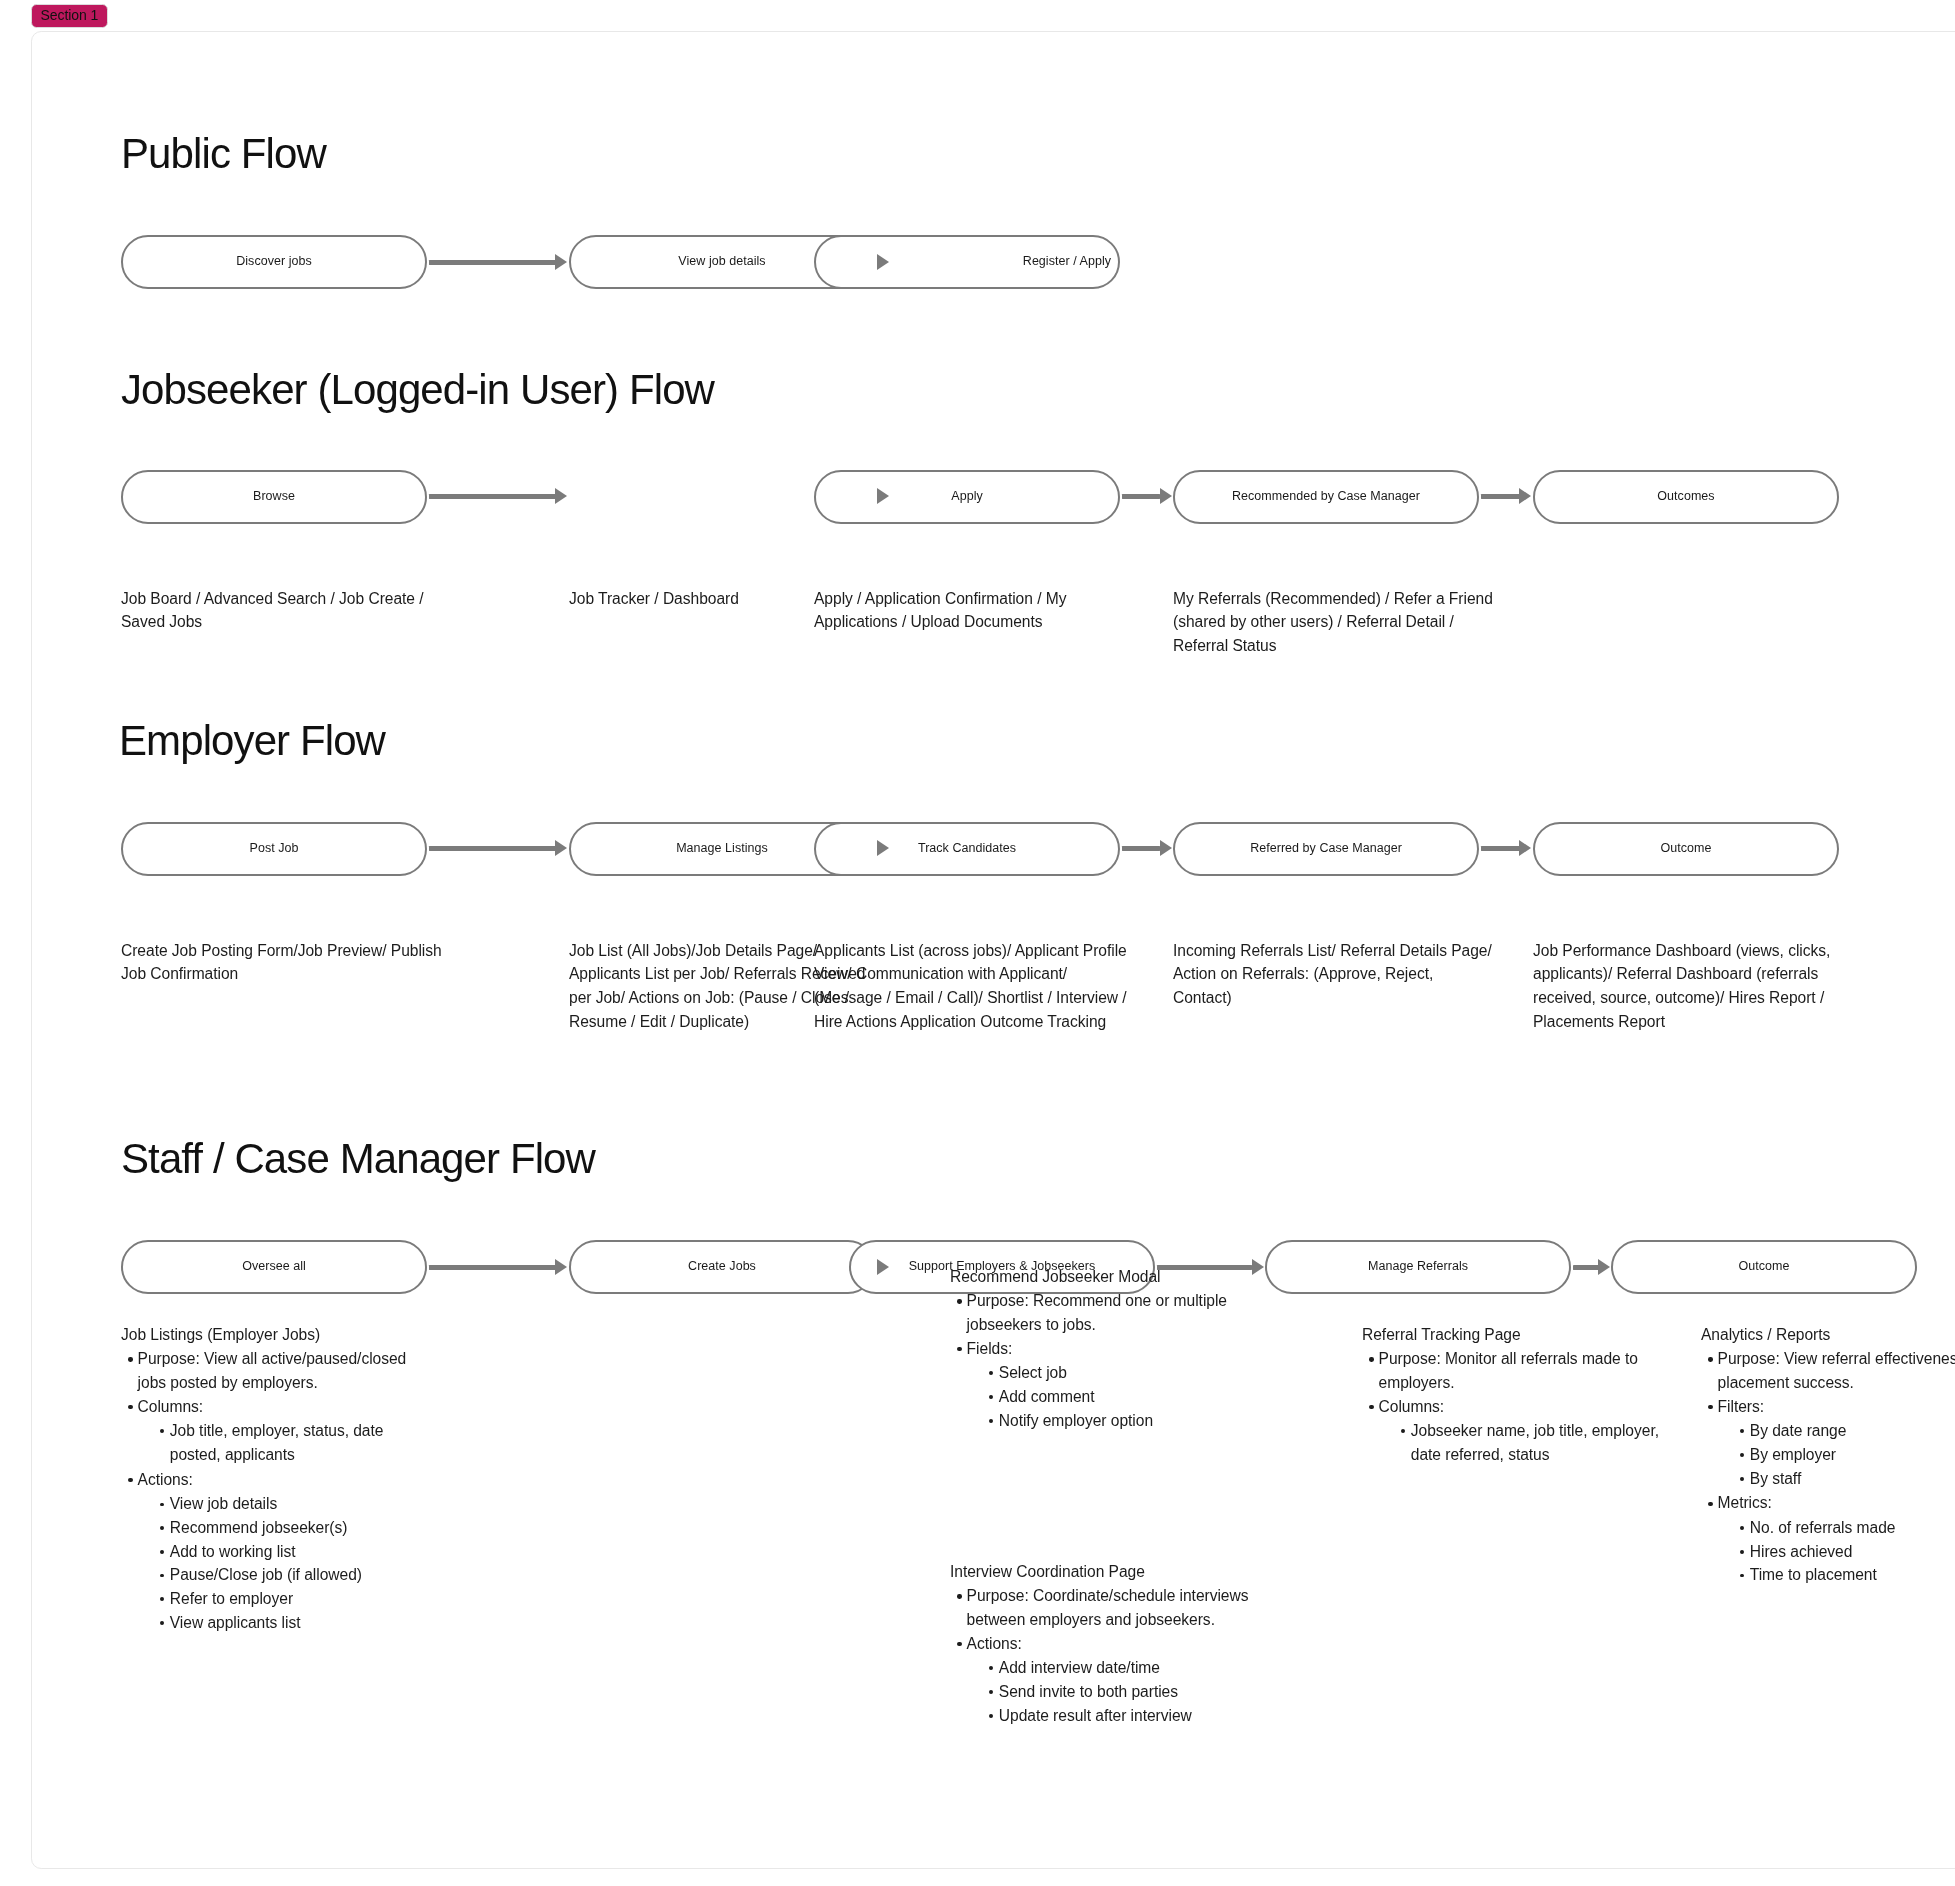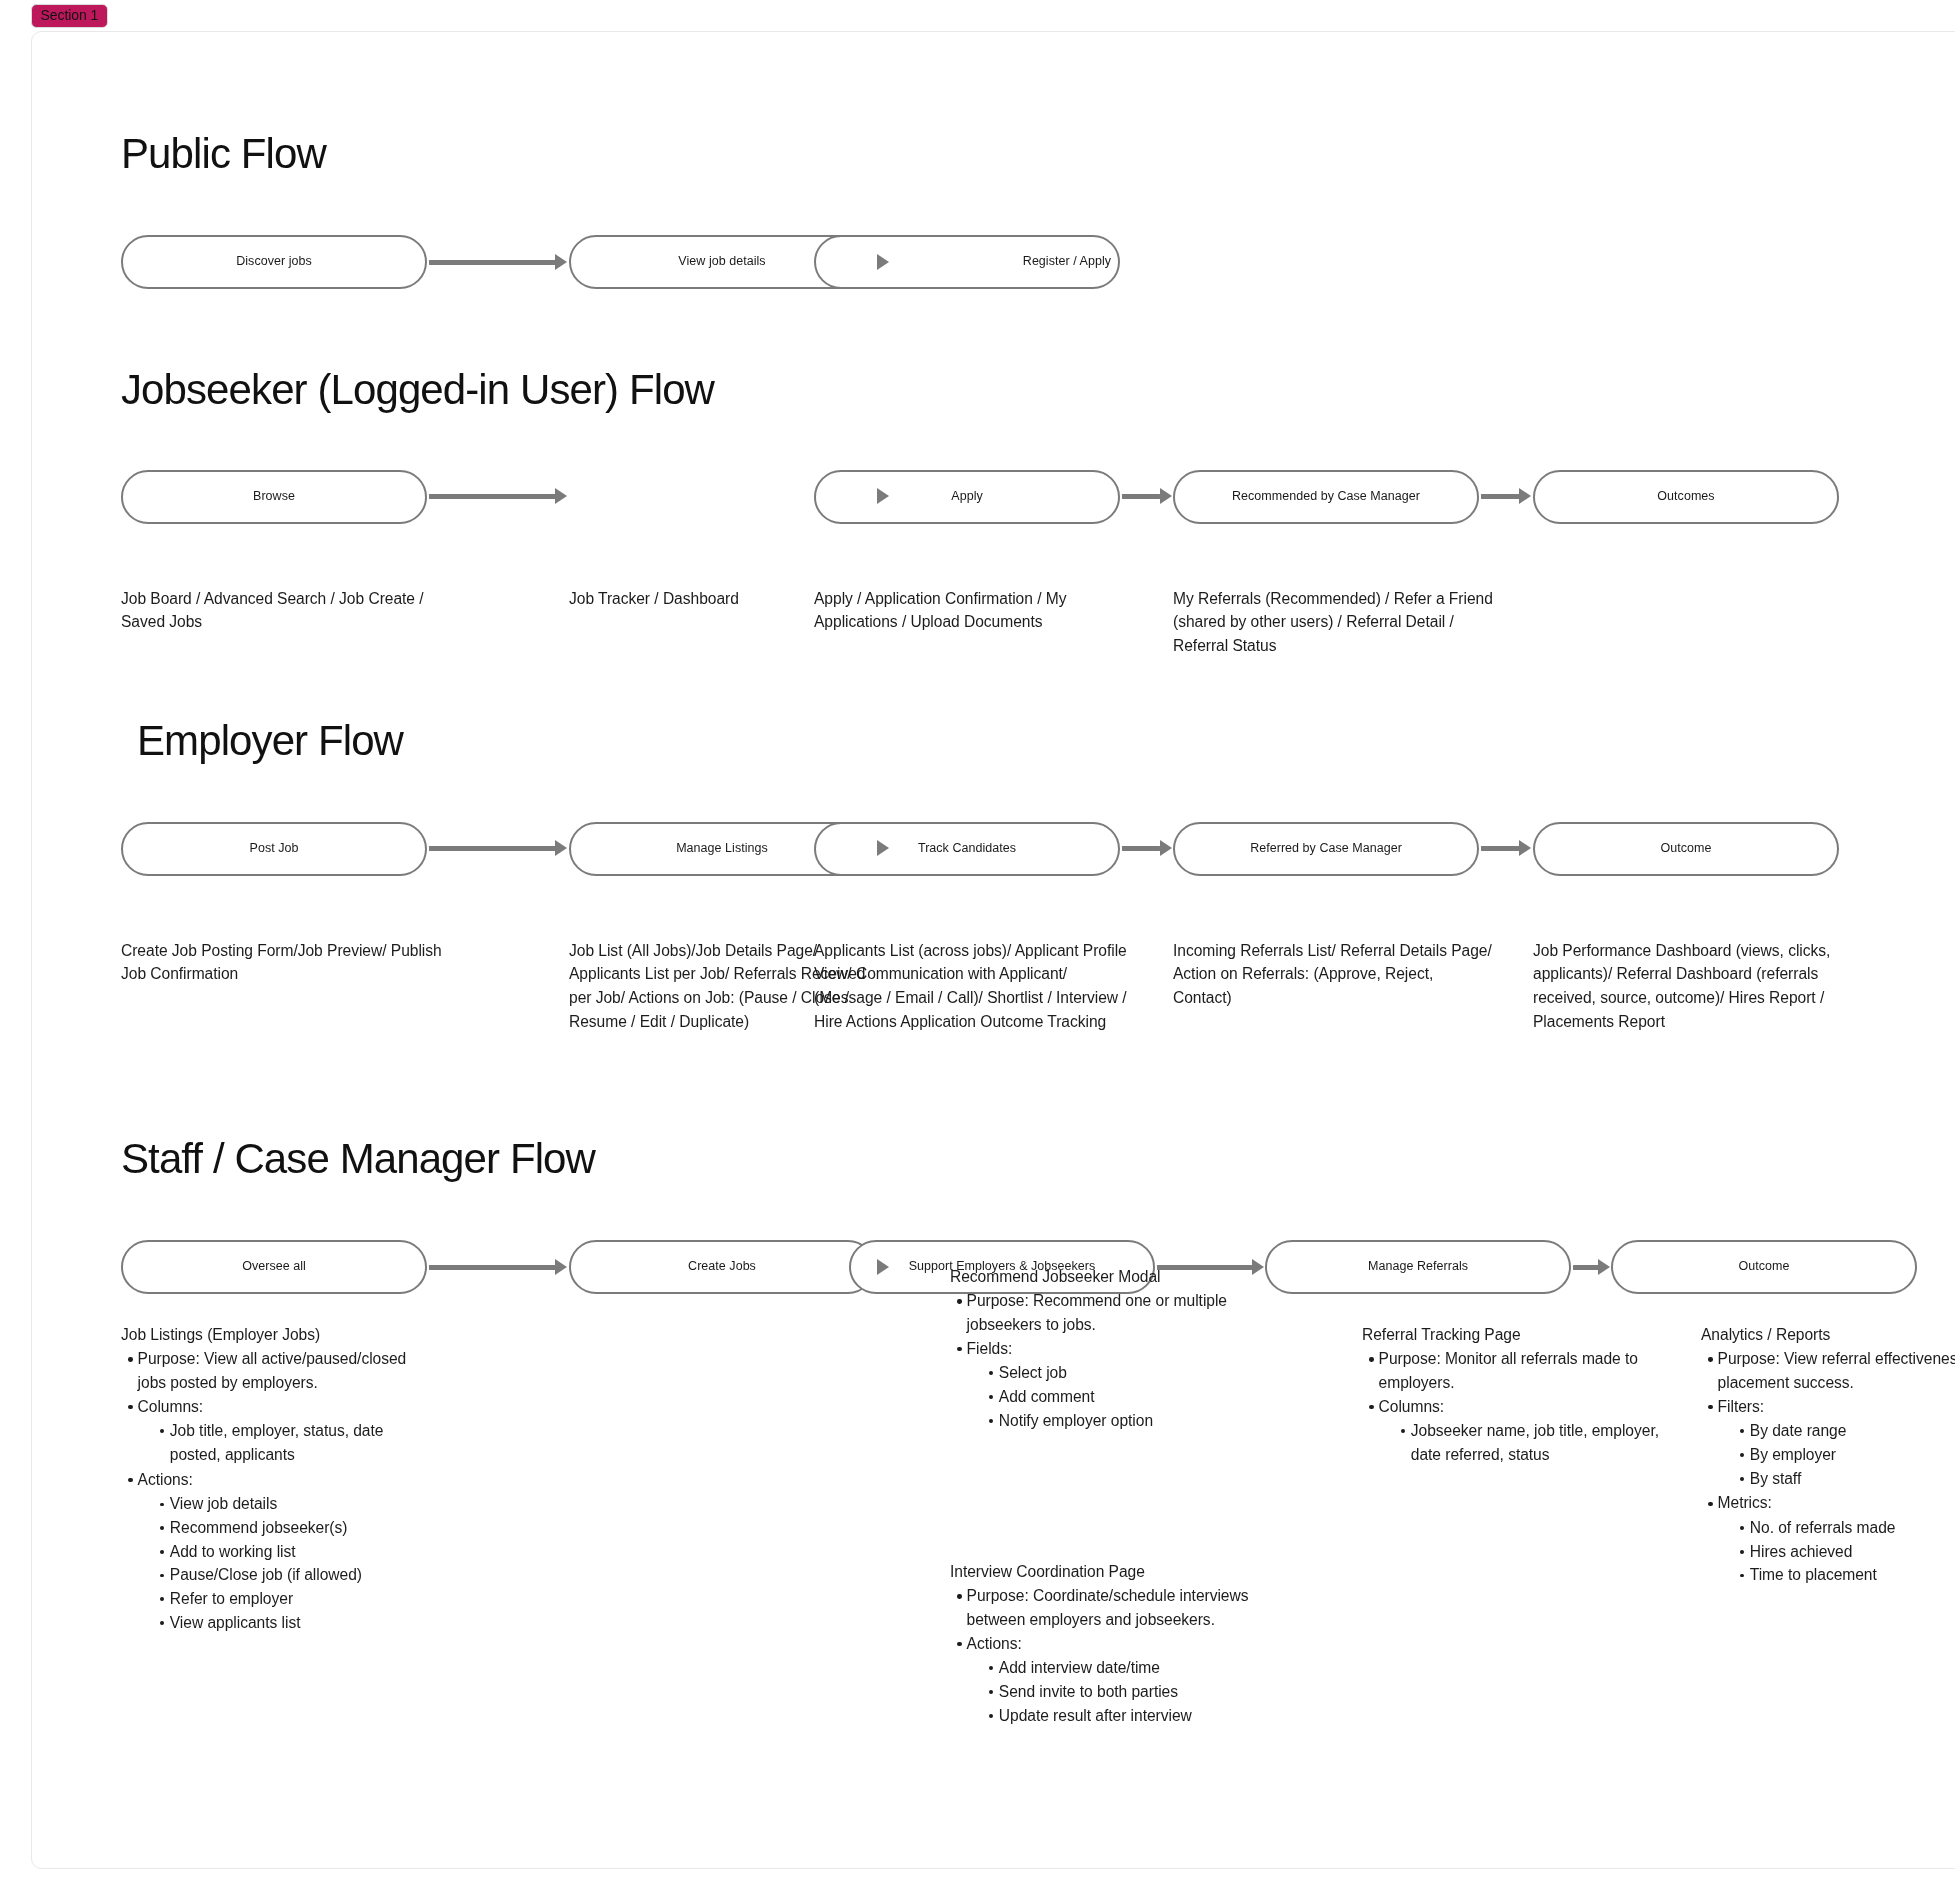--- a/index.html
+++ b/index.html
@@ -211,21 +211,21 @@
           <span class="node-label">Outcomes</span>
         </div>
         <div class="arrow" style="left: 1449px; top: 462px; width: 50px;">
           <div class="shaft" style="width: 39px;"></div>
           <div class="head" style="left: 38px;"></div>
         </div>
         <div class="caption" style="left: 89px; top: 555px; width: 321px;">Job Board / Advanced Search / Job Create / Saved Jobs</div>
         <div class="caption" style="left: 537px; top: 555px; width: 321px;">Job Tracker / Dashboard</div>
         <div class="caption" style="left: 782px; top: 555px; width: 321px;">Apply / Application Confirmation / My Applications / Upload Documents</div>
         <div class="caption" style="left: 1141px; top: 555px; width: 321px;">My Referrals (Recommended) / Refer a Friend (shared by other users) / Referral Detail / Referral Status</div>
-        <div class="flow-heading" style="left: 105px; top: 688px;">Employer Flow</div>
+        <div class="flow-heading" style="left: 87px; top: 688px;">Employer Flow</div>
         <div class="node" style="left: 89px; top: 790px; width: 306px;">
           <span class="node-label">Post Job</span>
         </div>
         <div class="node" style="left: 537px; top: 790px; width: 306px;">
           <span class="node-label">Manage Listings</span>
         </div>
         <div class="arrow" style="left: 397px; top: 814px; width: 138px;">
           <div class="shaft" style="width: 127px;"></div>
           <div class="head" style="left: 126px;"></div>
         </div>

